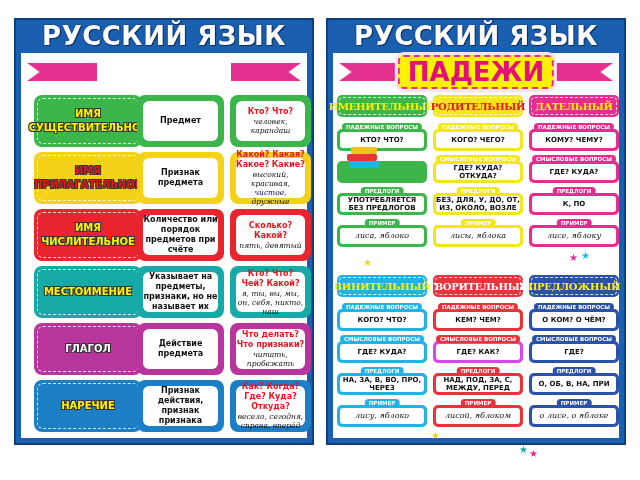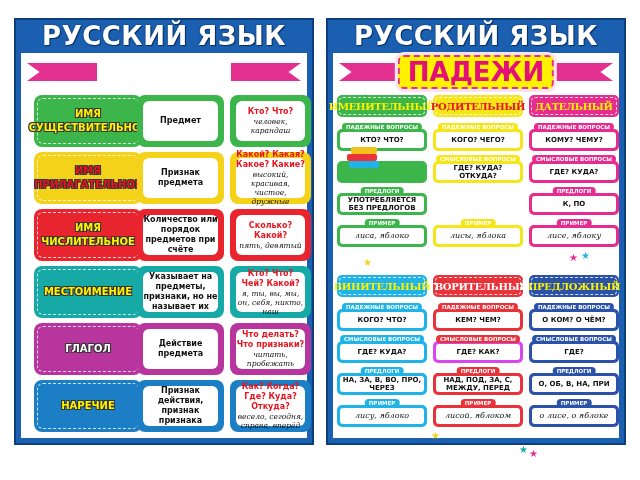--- a/index.html
+++ b/index.html
@@ -222,20 +222,24 @@
             <span>РОДИТЕЛЬНЫЙ</span>
           </div>
           <div class="box" style="top:66px;background:#f5e61a">
             <span class="tag" style="background:#f5e61a">СМЫСЛОВЫЕ ВОПРОСЫ</span>
             <div class="w ">ГДЕ? КУДА? ОТКУДА?</div>
           </div>
           <div class="box" style="top:34px;background:#f5e61a">
             <span class="tag" style="background:#f5e61a">ПАДЕЖНЫЕ ВОПРОСЫ</span>
             <div class="w ">КОГО? ЧЕГО?</div>
           </div>
+          <div class="box" style="top:98px;background:#f5e61a">
+            <span class="tag" style="background:#f5e61a">ПРЕДЛОГИ</span>
+            <div class="w ">БЕЗ, ДЛЯ, У, ДО, ОТ, ИЗ, ОКОЛО, ВОЗЛЕ</div>
+          </div>
           <div class="box" style="top:130px;background:#f5e61a">
             <span class="tag" style="background:#f5e61a">ПРИМЕР</span>
             <div class="w ex2">лисы, яблока</div>
           </div>
         </div>
         <div class="case-col" style="left: 196px; top: 42px; height: 170px;">
           <div class="case-head" style="background:#e62d8f;color:#fff200">
             <span class="dash"></span>
             <span>ДАТЕЛЬНЫЙ</span>
           </div>

